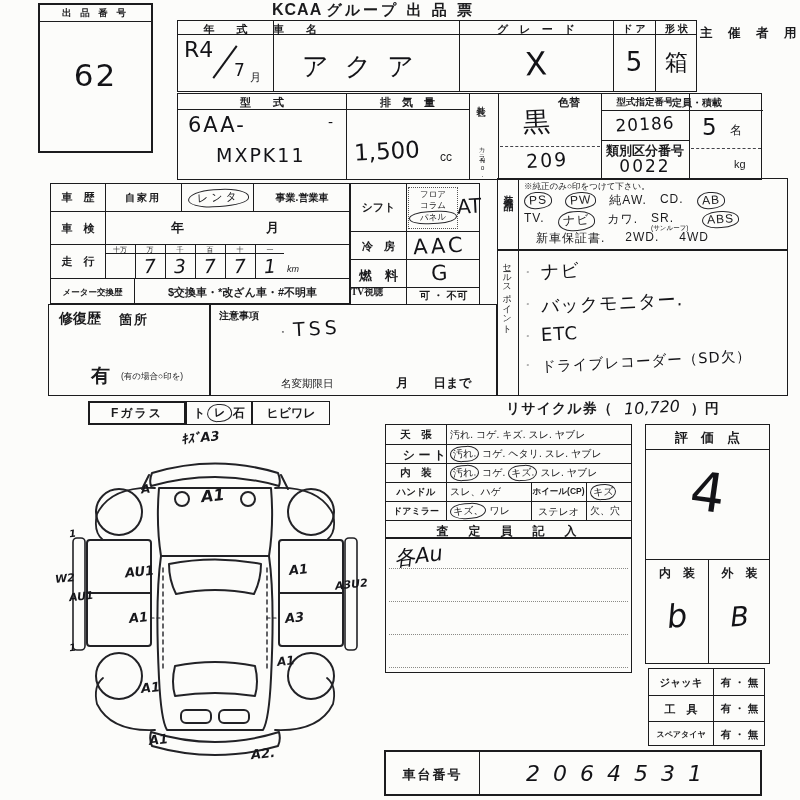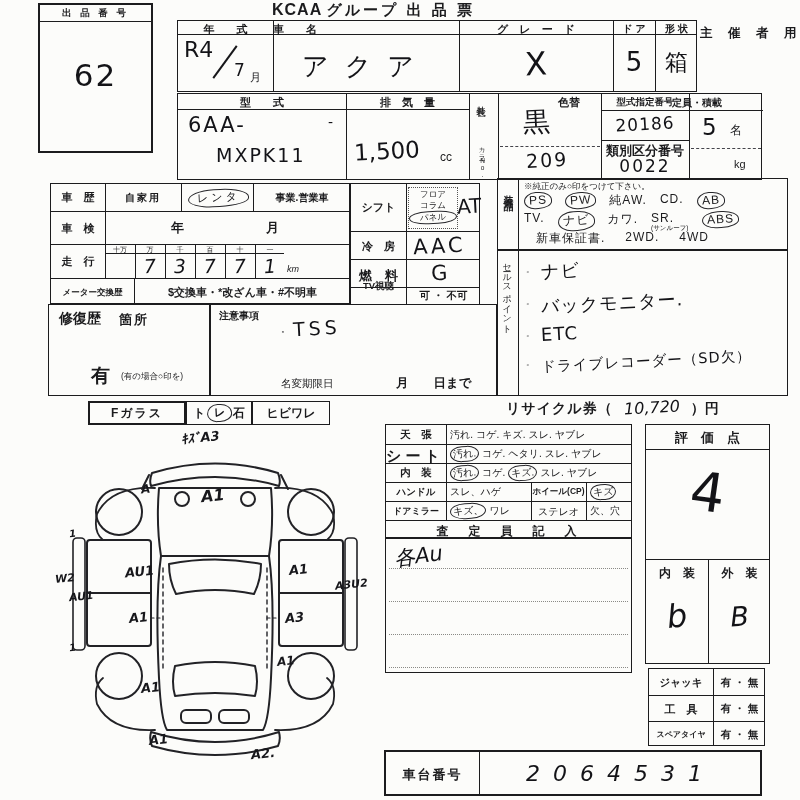--- a/index.html
+++ b/index.html
@@ -161,21 +161,21 @@
     <div class="dotbox shift-box" style="left:57px;top:3px;width:50px;height:42px;padding-top:1px;">
         <span class="li">フロア</span>
         <span class="li">コラム</span>
         <span class="li circ">パネル</span>
       </div>
     <div class="t hw tilt" style="left:106px;top:10px;font-size:20px;">AT</div>
     <div class="t bold" style="left:0;width:55px;top:55px;font-size:11px;text-align:center;">冷　房</div>
     <div class="t hw tilt" style="left:62px;top:50px;font-size:21px;letter-spacing:3px;">AAC</div>
     <div class="t bold" style="left:0;width:55px;top:83px;font-size:13px;text-align:center;">燃　料</div>
     <div class="t hw tilt" style="left:80px;top:77px;font-size:21px;">G</div>
-    <div class="t bold" style="left:0;width:55px;top:96px;font-size:9.5px;text-align:center;">TV視聴</div>
+    <div class="t bold" style="left:0;width:55px;top:102px;font-size:9.5px;font-family:Liberation Serif, serif;">TV視聴</div>
     <div class="t bold" style="left:55px;width:75px;top:105px;font-size:10.5px;text-align:center;">可 ・ 不可</div>
   </div>
 
   <div class="b" style="left:497px;top:178px;width:291px;height:72px;">
     <i class="vl" style="left:20px;"></i>
     <div class="t vt bold" style="left:3px;top:8px;font-size:10px;letter-spacing:3px;">装備品</div>
     <div class="t" style="left:26px;top:2px;font-size:8.5px;">※純正のみ○印をつけて下さい。</div>
     <div class="eqline" style="left:26px;top:13px;">
         <span class="li circ">PS</span>
         <span class="li circ">PW</span>
@@ -259,21 +259,21 @@
     <i class="vl" style="left:145px;top:57px;height:38px;bottom:auto;"></i>
     <i class="vl" style="left:200px;top:57px;height:38px;bottom:auto;"></i>
     <div class="t bold" style="left:0;width:60px;top:3px;font-size:10.5px;text-align:center;">天　張</div>
     <div class="cl" style="position:absolute;left:64px;top:0;height:19px;">
         <span class="li">汚れ.</span>
         <span class="li">コゲ.</span>
         <span class="li">キズ.</span>
         <span class="li">スレ.</span>
         <span class="li">ヤブレ</span>
       </div>
-    <div class="t bold" style="left:0;width:60px;top:22px;font-size:15px;text-align:left;">シ ー ト</div>
+    <div class="t bold" style="left:0;width:60px;top:22px;font-size:12px;text-align:right;">シ ー ト</div>
     <div class="cl" style="position:absolute;left:64px;top:19px;height:19px;">
         <span class="li circ">汚れ.</span>
         <span class="li">コゲ.</span>
         <span class="li">ヘタリ.</span>
         <span class="li">スレ.</span>
         <span class="li">ヤブレ</span>
       </div>
     <div class="t bold" style="left:0;width:60px;top:41px;font-size:10.5px;text-align:center;">内　装</div>
     <div class="cl" style="position:absolute;left:64px;top:38px;height:19px;">
         <span class="li circ">汚れ.</span>

